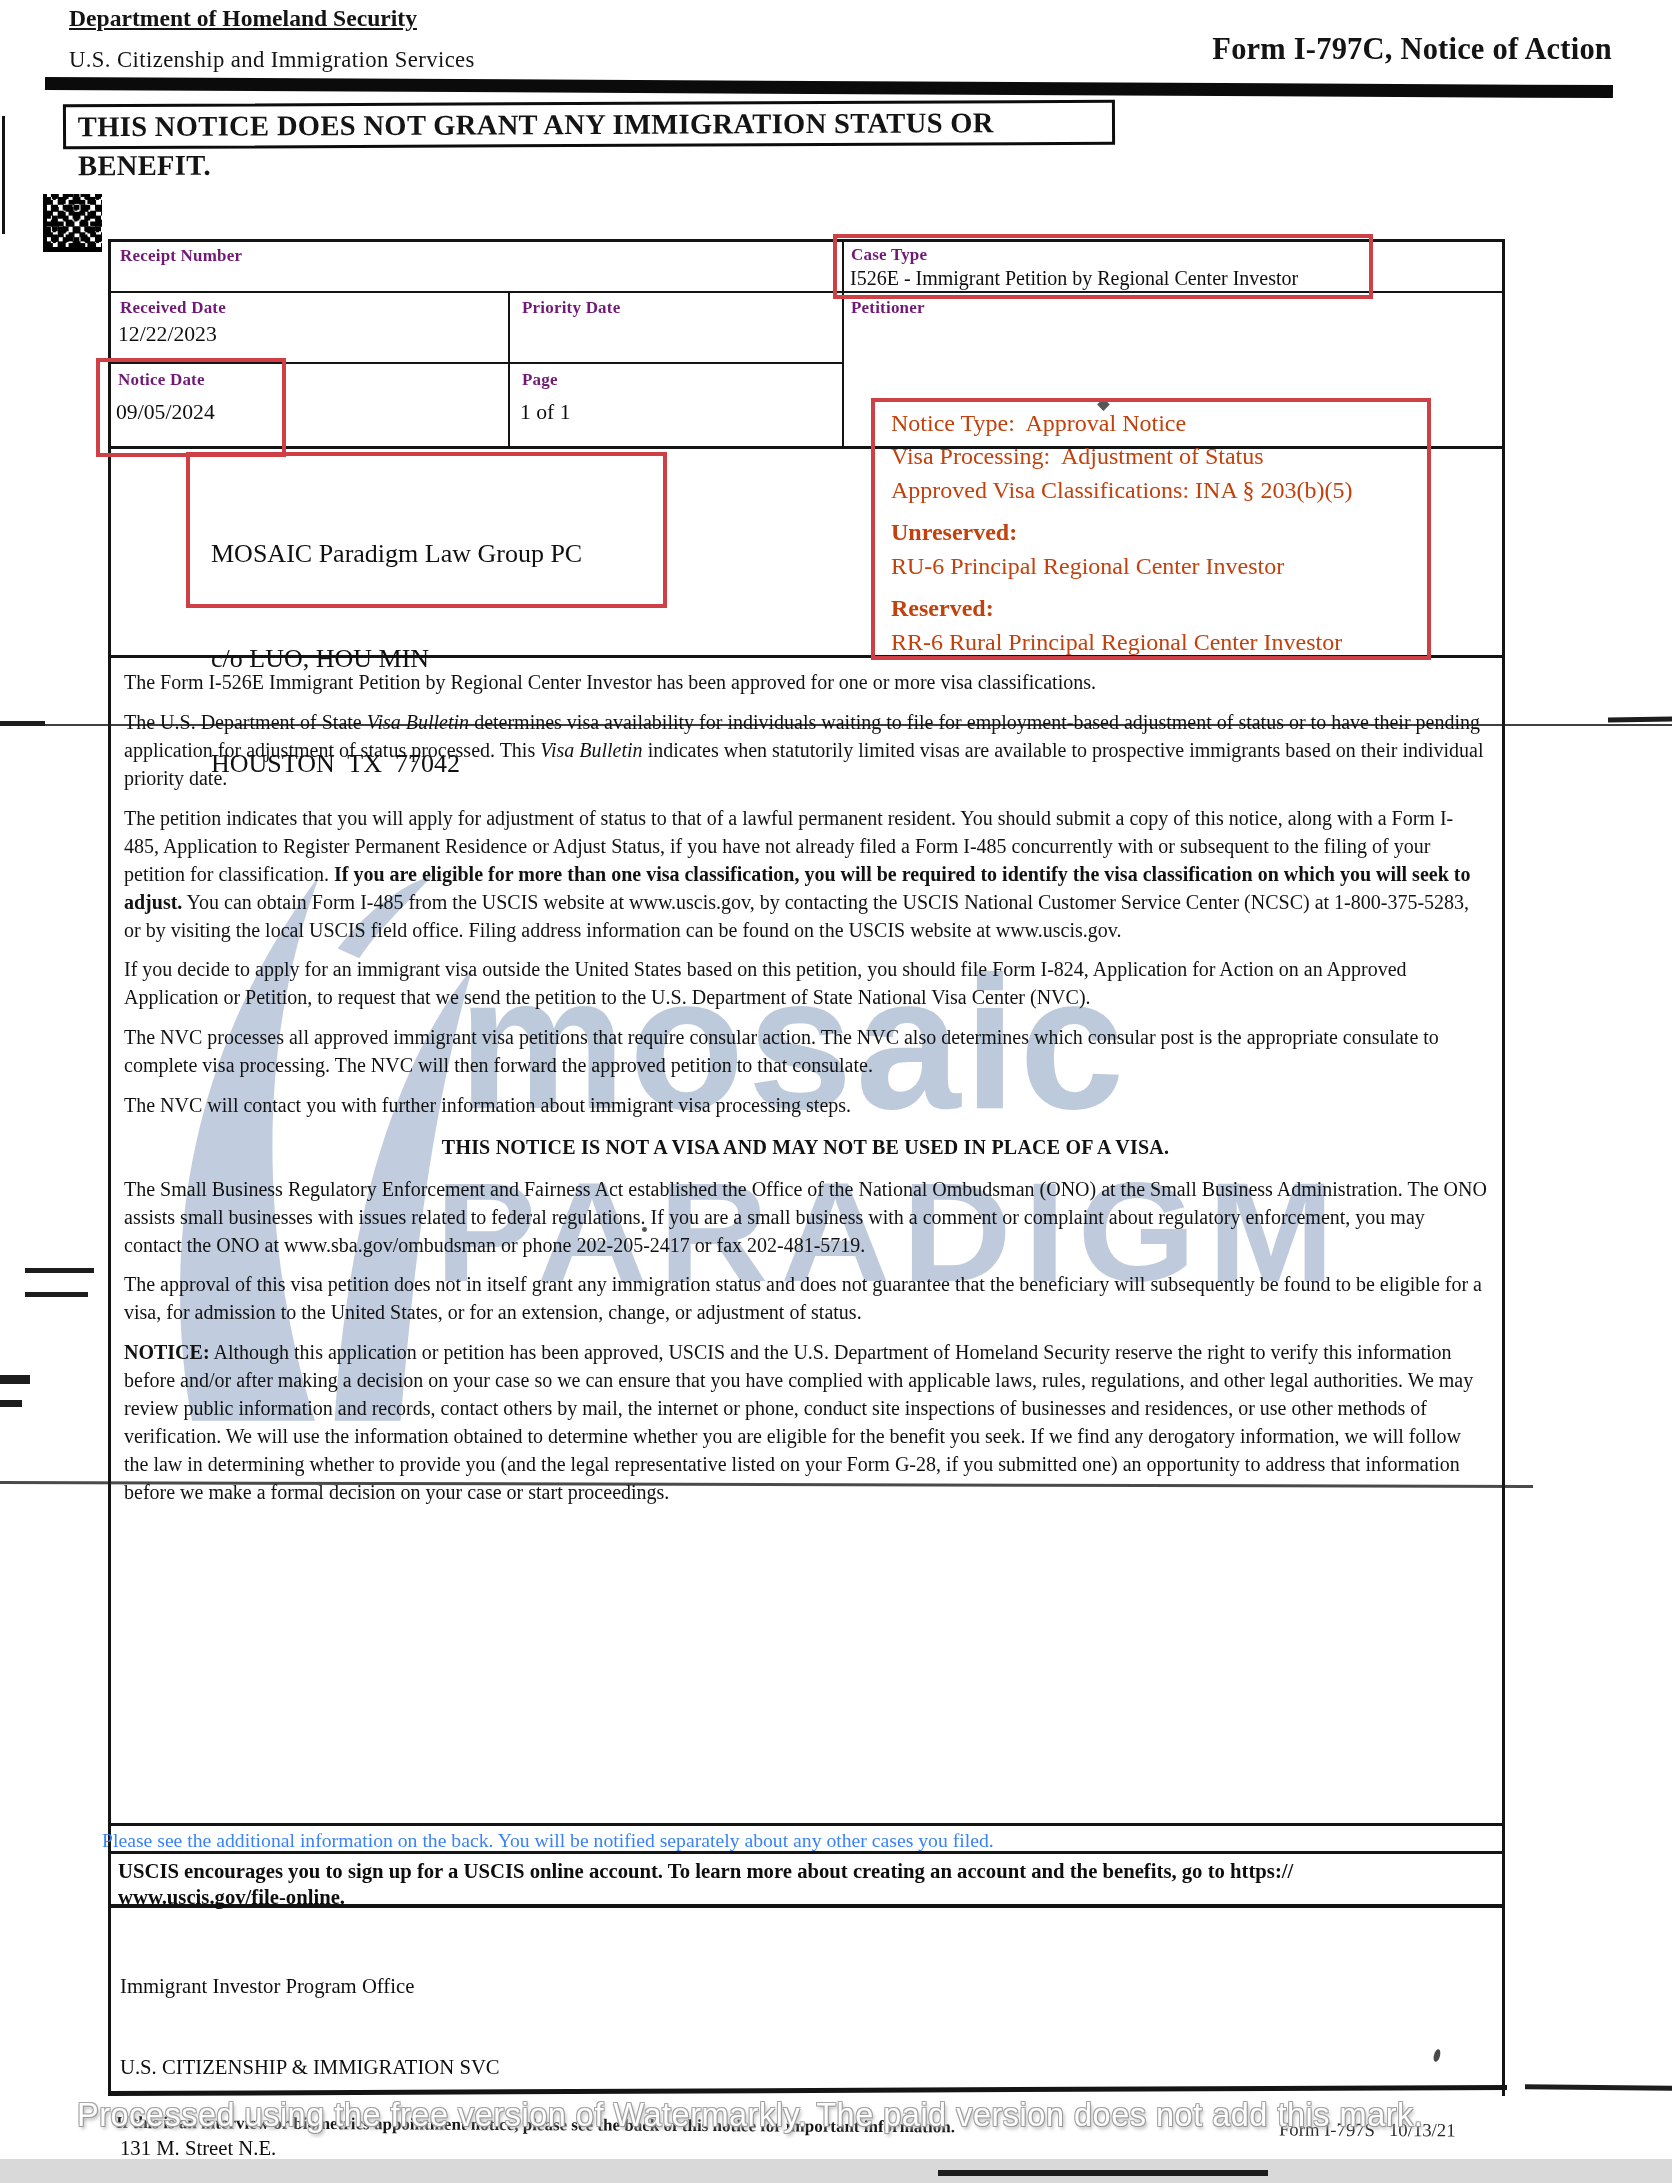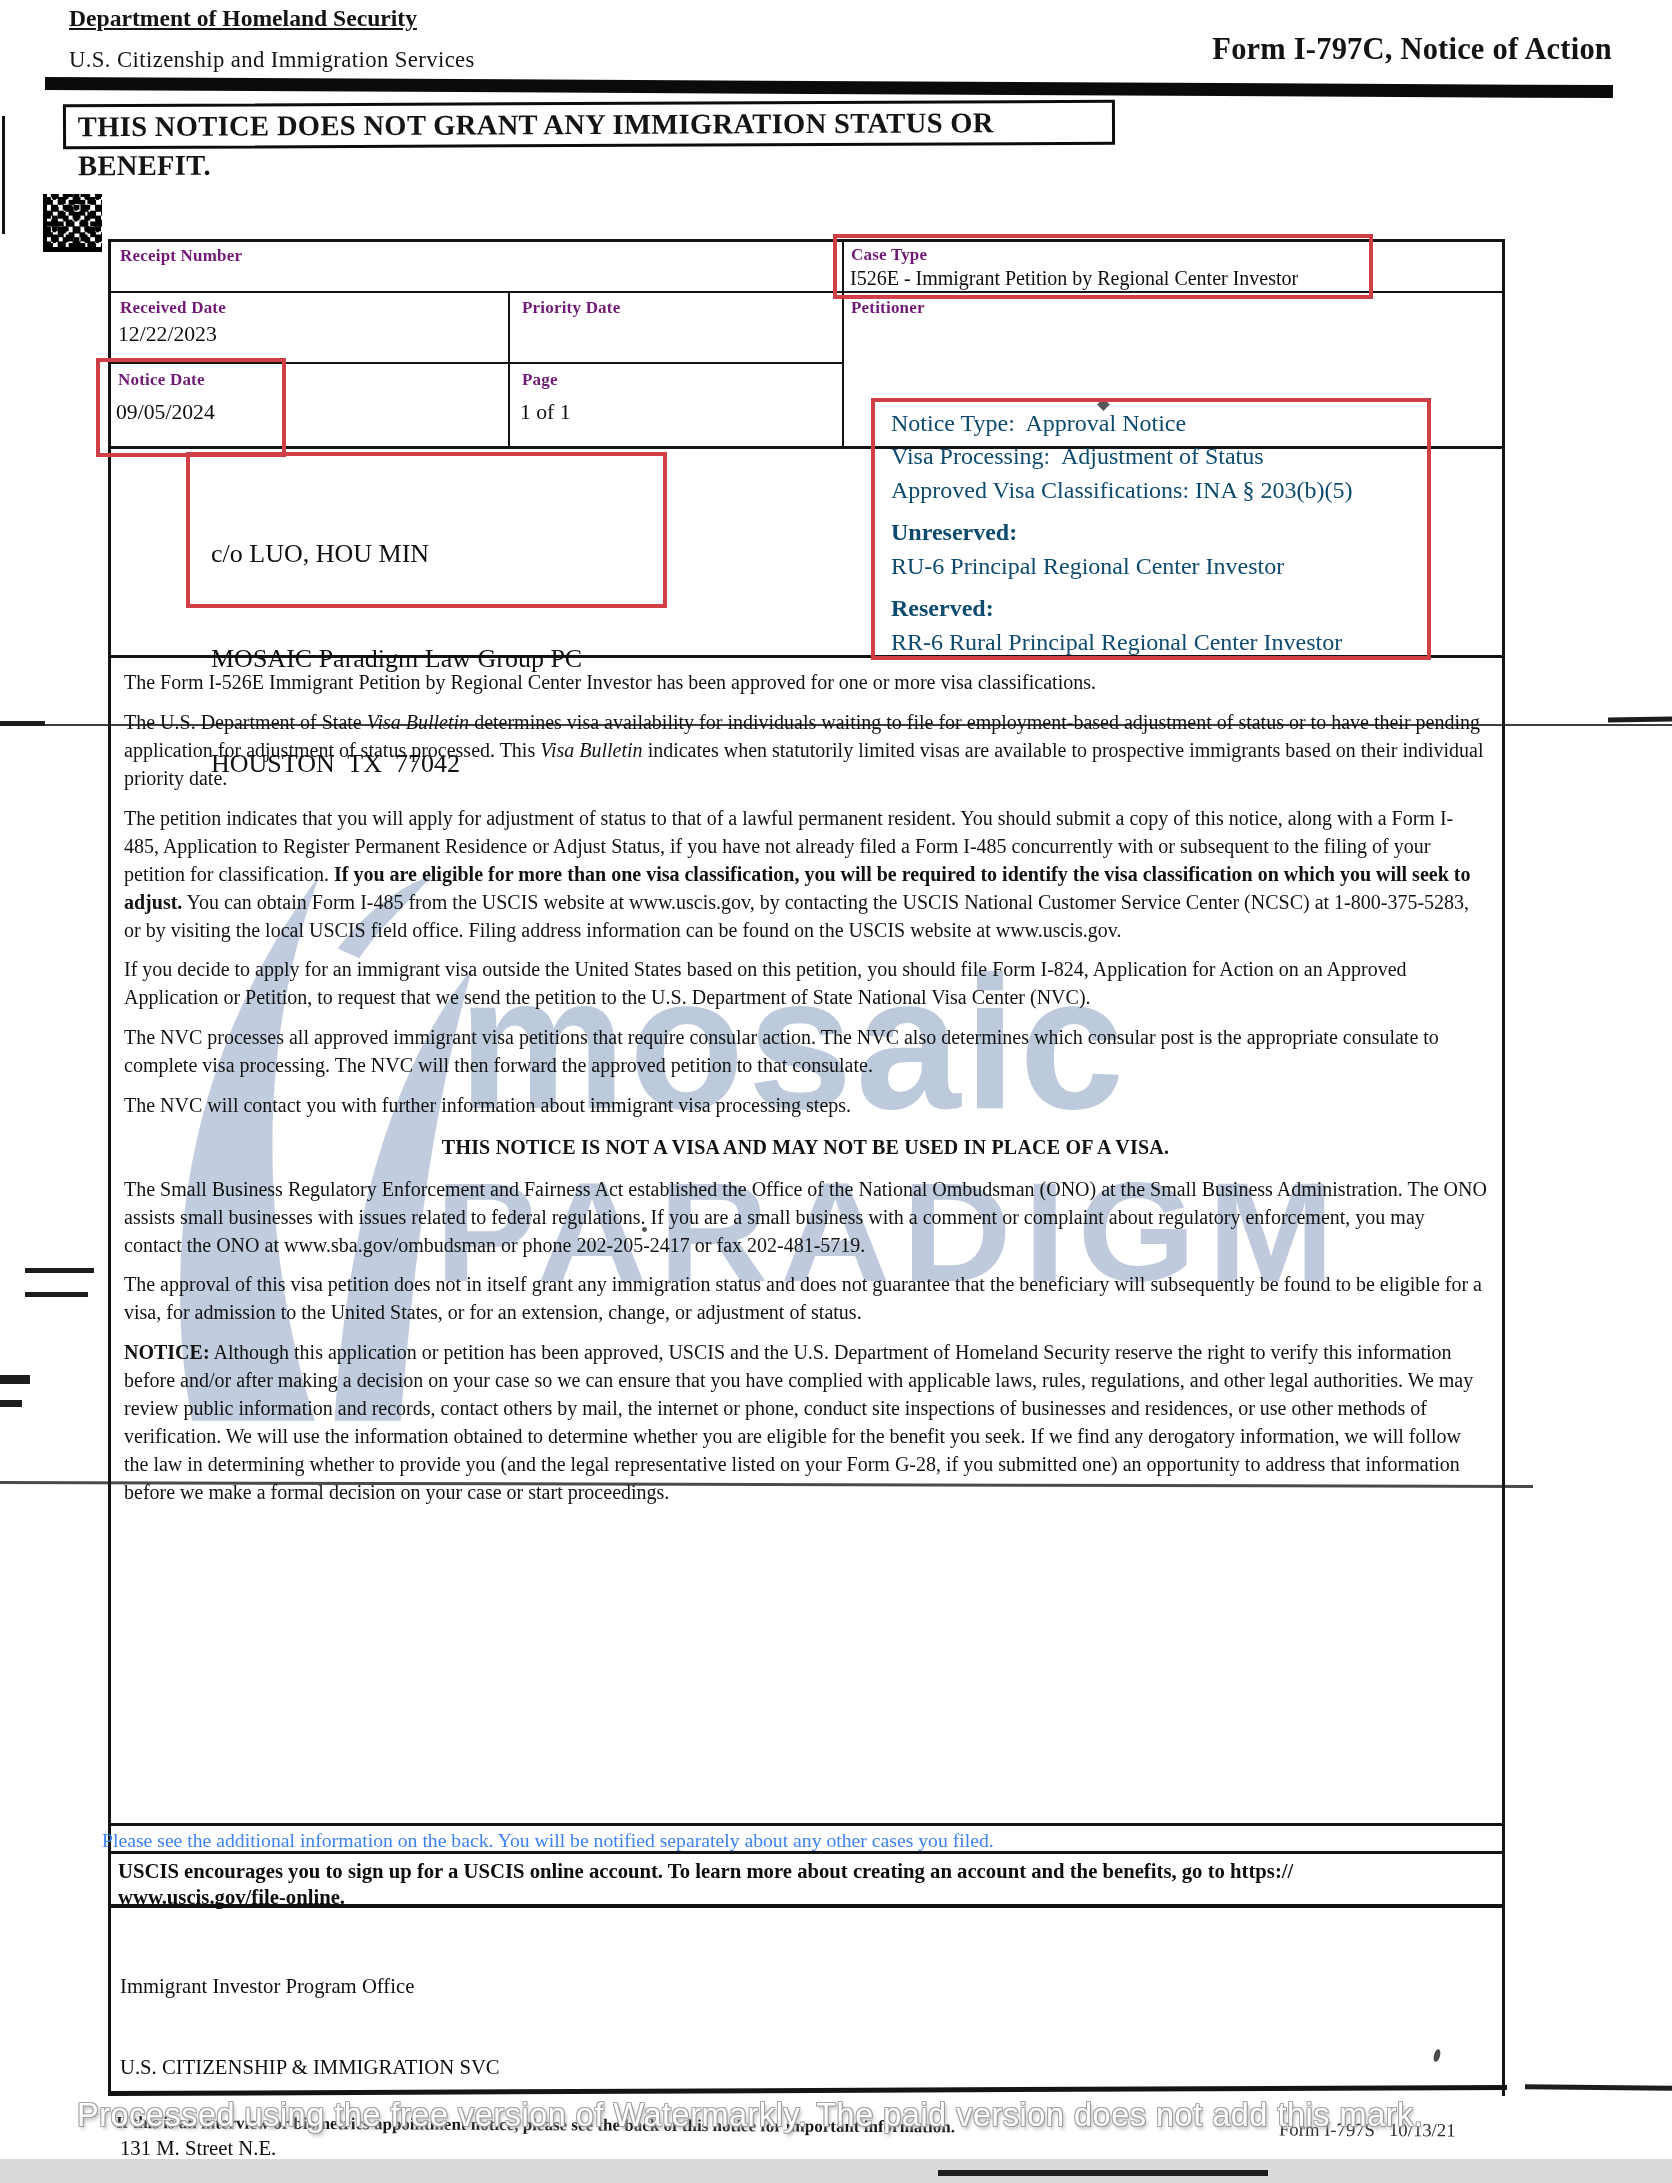--- a/index.html
+++ b/index.html
@@ -22,21 +22,21 @@
   .banner{position:absolute;left:63px;top:102px;width:1034px;height:39px;border:3.9px solid #0d0d0d;
           font:bold 28.6px/39px "Liberation Serif",serif;padding-left:11.8px;letter-spacing:0.3px;
           transform:rotate(-.25deg);background:#fff;}
   .barcode{position:absolute;left:43px;top:194px;width:55px;height:53px;background-color:#fff;
      background-image:repeating-conic-gradient(#000 0 25%, transparent 0 50%),
                       repeating-conic-gradient(#000 0 25%, transparent 0 50%);
      background-size:10.8px 10.8px,14.8px 14.8px;background-position:0 0,3.9px 3px;
      border-left:4.9px solid #000;border-bottom:5.9px solid #000;}
   .recipient{position:absolute;left:211px;top:466px;font:26px/35px "Liberation Serif",serif;
              color:#101010;white-space:pre;z-index:5;}
-  .nd{position:absolute;left:891px;top:411px;font:24px/24.6px "Liberation Serif",serif;color:#0c4a6e;z-index:5;}
+  .nd{position:absolute;left:891px;top:411px;font:24px/24.6px "Liberation Serif",serif;color:#c2410c;z-index:5;}
   .nd div{white-space:pre;}
   .nd .g9{margin-bottom:8.9px;} .nd .g18{margin-bottom:17.7px;} .nd .b{font-weight:bold;}
   .bodytext{position:absolute;left:124px;top:668px;width:1363px;z-index:5;
             font:20px/28px "Liberation Serif",serif;color:#121212;}
   .bodytext p{margin:0 0 11.8px 0;}
   .bodytext .ctr{text-align:center;font-weight:bold;margin:13.8px 0 13.8px 0;letter-spacing:0.2px;}
   .bodytext .bd{font-weight:bold;}
   .bodytext .it{font-style:italic;}
   .rowtext{position:absolute;left:102px;font:19.7px/1.15 "Liberation Serif",serif;color:#3b82f6;z-index:5;}
   .boldrow{position:absolute;left:118px;font:bold 20.7px/1.15 "Liberation Serif",serif;color:#0d0d0d;z-index:5;}
@@ -99,22 +99,22 @@
   <div class="val" style="left:116px;top:401px;">09/05/2024</div>
   <div class="lab" style="left:522px;top:371px;">Page</div>
   <div class="val" style="left:520px;top:401px;">1 of 1</div>
 
   <div class="redbox" style="left:833px;top:234px;width:532px;height:57px;"></div>
   <div class="redbox" style="left:96px;top:358px;width:182px;height:91px;"></div>
   <div class="redbox" style="left:186px;top:452px;width:473px;height:148px;"></div>
   <div class="redbox" style="left:871px;top:398px;width:552px;height:254px;"></div>
 
   <div class="recipient">
+    <div>MOSAIC Paradigm Law Group PC</div>
     <div>c/o LUO, HOU MIN</div>
-    <div>MOSAIC Paradigm Law Group PC</div>
     <div>HOUSTON  TX  77042</div>
   </div>
 
   <div class="nd">
     <div class="g9">Notice Type:  Approval Notice</div>
     <div class="g9">Visa Processing:  Adjustment of Status</div>
     <div class="g18">Approved Visa Classifications: INA § 203(b)(5)</div>
     <div class="g9 b">Unreserved:</div>
     <div class="g18">RU-6 Principal Regional Center Investor</div>
     <div class="g9 b">Reserved:</div>

